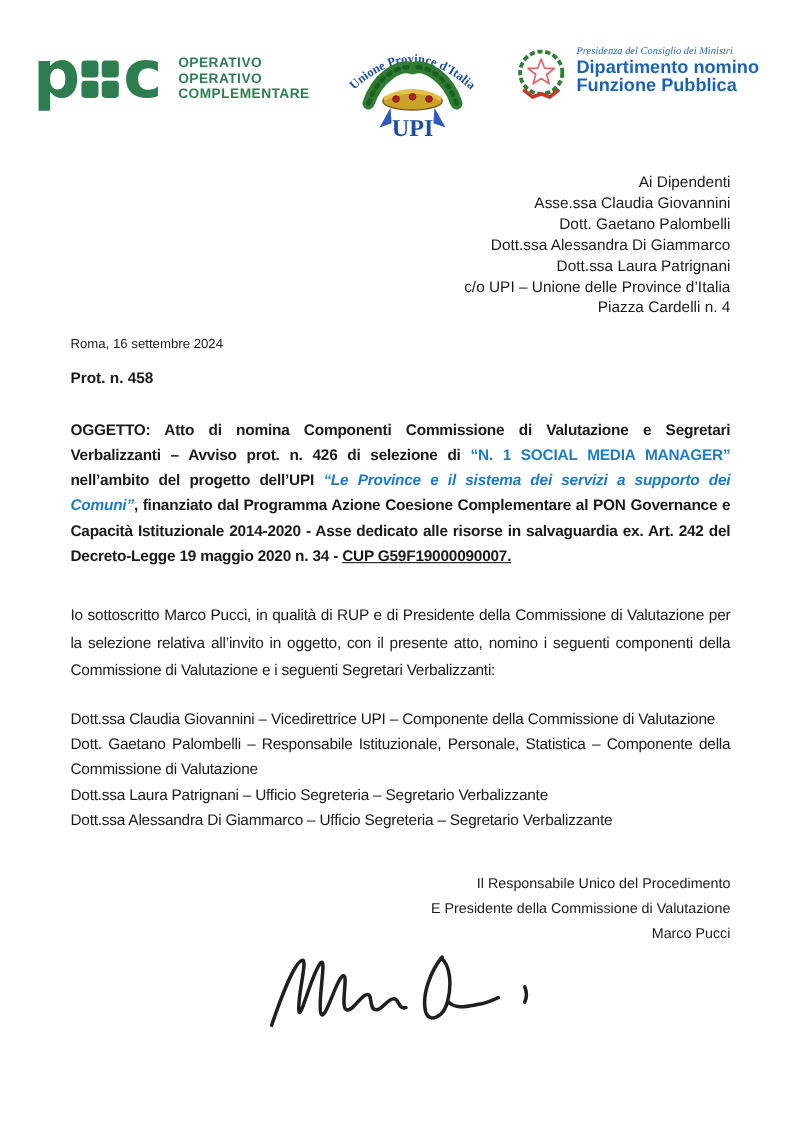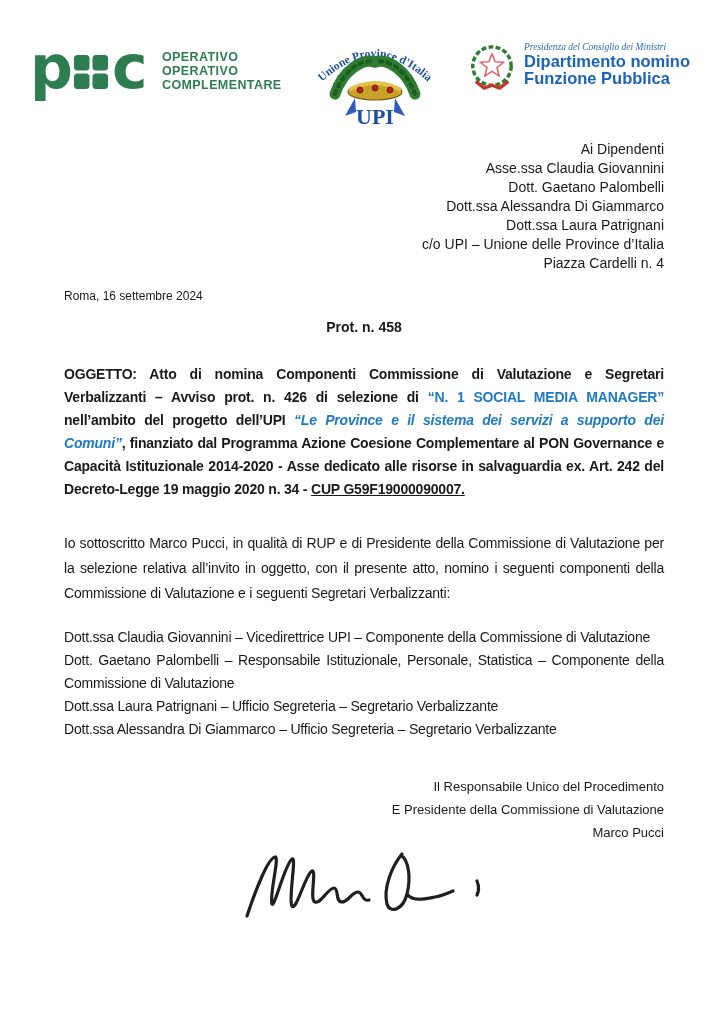--- a/index.html
+++ b/index.html
@@ -11,24 +11,24 @@
   
   .logos{display:flex;justify-content:space-between;align-items:flex-start;margin:0 -26px 0 -34px;}
   .poc-logo{display:flex;align-items:center;gap:10px;margin-top:14px;}
   .poc-text{color:#2e7d51;font-weight:bold;font-size:12.5px;line-height:1.12;letter-spacing:.4px;}
   .upi-logo{margin-top:0;}
   .dfp-logo{display:flex;align-items:flex-start;gap:8px;margin-top:16px;}
   .dfp-text{display:flex;flex-direction:column;}
   .dfp-script{font-family:"Liberation Serif",serif;font-style:italic;color:#2a6db5;font-size:9.5px;margin-bottom:1px;}
   .dfp-bold{color:#1c63b7;font-weight:bold;font-size:16.5px;line-height:1.06;}
   
-  .recipients{margin-top:6px;text-align:right;font-size:14px;line-height:19px;}
+  .recipients{margin-top:21px;text-align:right;font-size:14px;line-height:19px;}
   
   .dateline{margin-top:16px;font-size:12px;}
-  .protocol{margin-top:16px;font-size:14px;font-weight:bold;text-align:center;}
+  .protocol{margin-top:16px;font-size:14px;font-weight:bold;}
   
   .subject{margin:28px 0 0 0;font-size:14px;font-weight:bold;line-height:23px;text-align:justify;letter-spacing:-.2px;}
   .accent{color:#1f7ac5;}
   .accent.italic{font-style:italic;}
   .cup{text-decoration:underline;}
   
   .body-par{margin:30px 0 0 0;font-size:14px;line-height:25px;text-align:justify;letter-spacing:-.2px;}
   .appointments{margin-top:20px;font-size:14px;line-height:23px;letter-spacing:-.2px;}
   .appointments .appointment{text-align:justify;}
   

